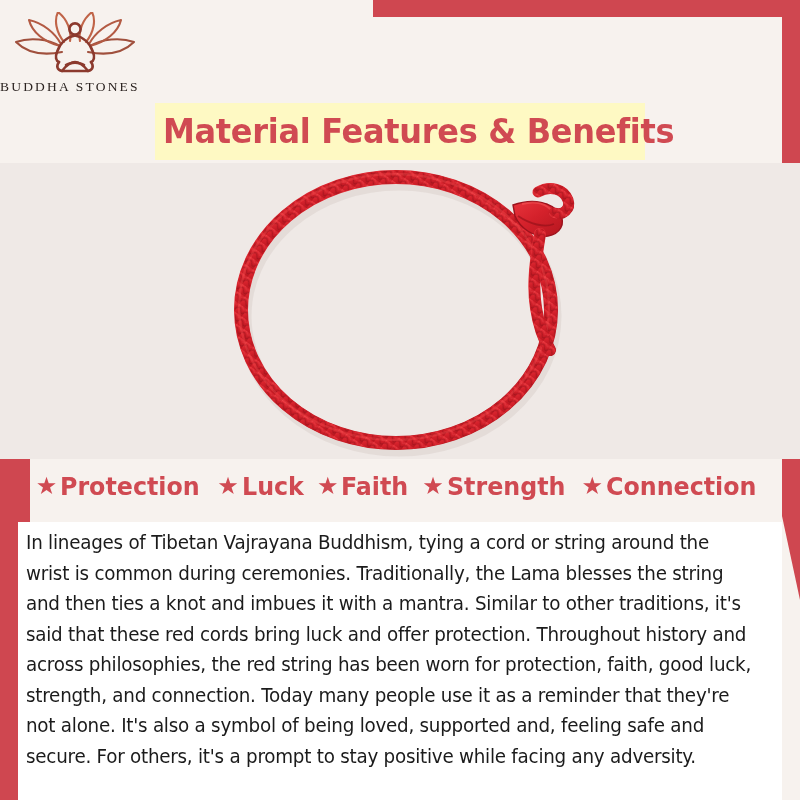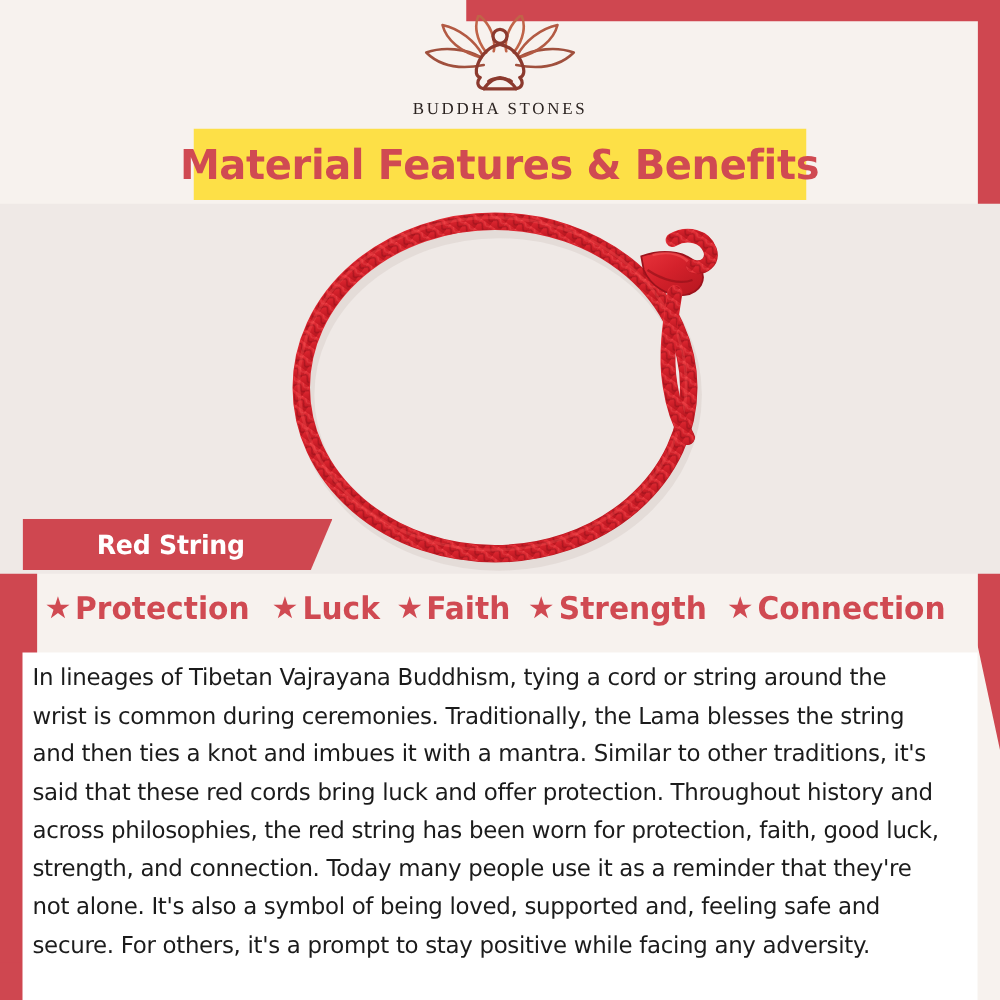--- a/index.html
+++ b/index.html
@@ -35,35 +35,35 @@
     clip-path:polygon(0 7%, 100% 0, 100% 100%, 0 100%);
   }
   .bar-bottom-left {
     position:absolute; left:0; bottom:0; width:30px; height:30px;
     background:#cf4750;
   }
 
   
   .header {
     position:absolute; top:0; left:0; width:800px; height:103px;
-    display:flex; flex-direction:column; align-items:center; justify-content:flex-start;
+    display:flex; flex-direction:column; justify-content:flex-start;
     padding-top:12px;
   }
   .logo-mark { width:150px; height:66px; display:block; }
   .logo-text {
     font-family:"Liberation Serif", serif;
     font-size:13.5px; letter-spacing:2.2px; color:#2b2320;
     margin-top:1px; font-weight:400;
   }
 
   
   .title-band {
     position:absolute; top:103px; left:155px; width:490px; height:57px;
-    background:#fde047;
-    display:flex; align-items:center; justify-content:center;
+    background:#fef9c3;
+    display:flex; align-items:center; 
   }
   .title-text {
     font-family:"DejaVu Sans", sans-serif;
     font-weight:bold;
     font-size:33px;
     color:#d04a52;
     letter-spacing:-0.3px;
     white-space:nowrap;
     transform:scaleX(0.97);
   }
@@ -197,23 +197,20 @@
 
         <path d="M350 34 C362 27 376 31 380 42 C383 51 375 58 366 55" fill="none" stroke="url(#cordg)" stroke-width="11" stroke-linecap="round"></path>
         <path d="M350 34 C362 27 376 31 380 42 C383 51 375 58 366 55" fill="none" stroke="url(#braid)" stroke-width="10" stroke-linecap="round"></path>
 
         <path d="M352 76 C348 100 344 126 348 150 C351 170 356 182 362 192" fill="none" stroke="url(#cordg)" stroke-width="12" stroke-linecap="round"></path>
         <path d="M352 76 C348 100 344 126 348 150 C351 170 356 182 362 192" fill="none" stroke="url(#braid)" stroke-width="11" stroke-linecap="round"></path>
       </g>
     </svg>
   </div>
 
-  <div class="ribbon">
-    <span class="ribbon-text">Red String</span>
-  </div>
 
   <div class="benefits">
     <span class="benefit">
       <span class="star">★</span>
       <span class="blabel">Protection</span>
     </span>
     <span class="benefit">
       <span class="star">★</span>
       <span class="blabel">Luck</span>
     </span>

